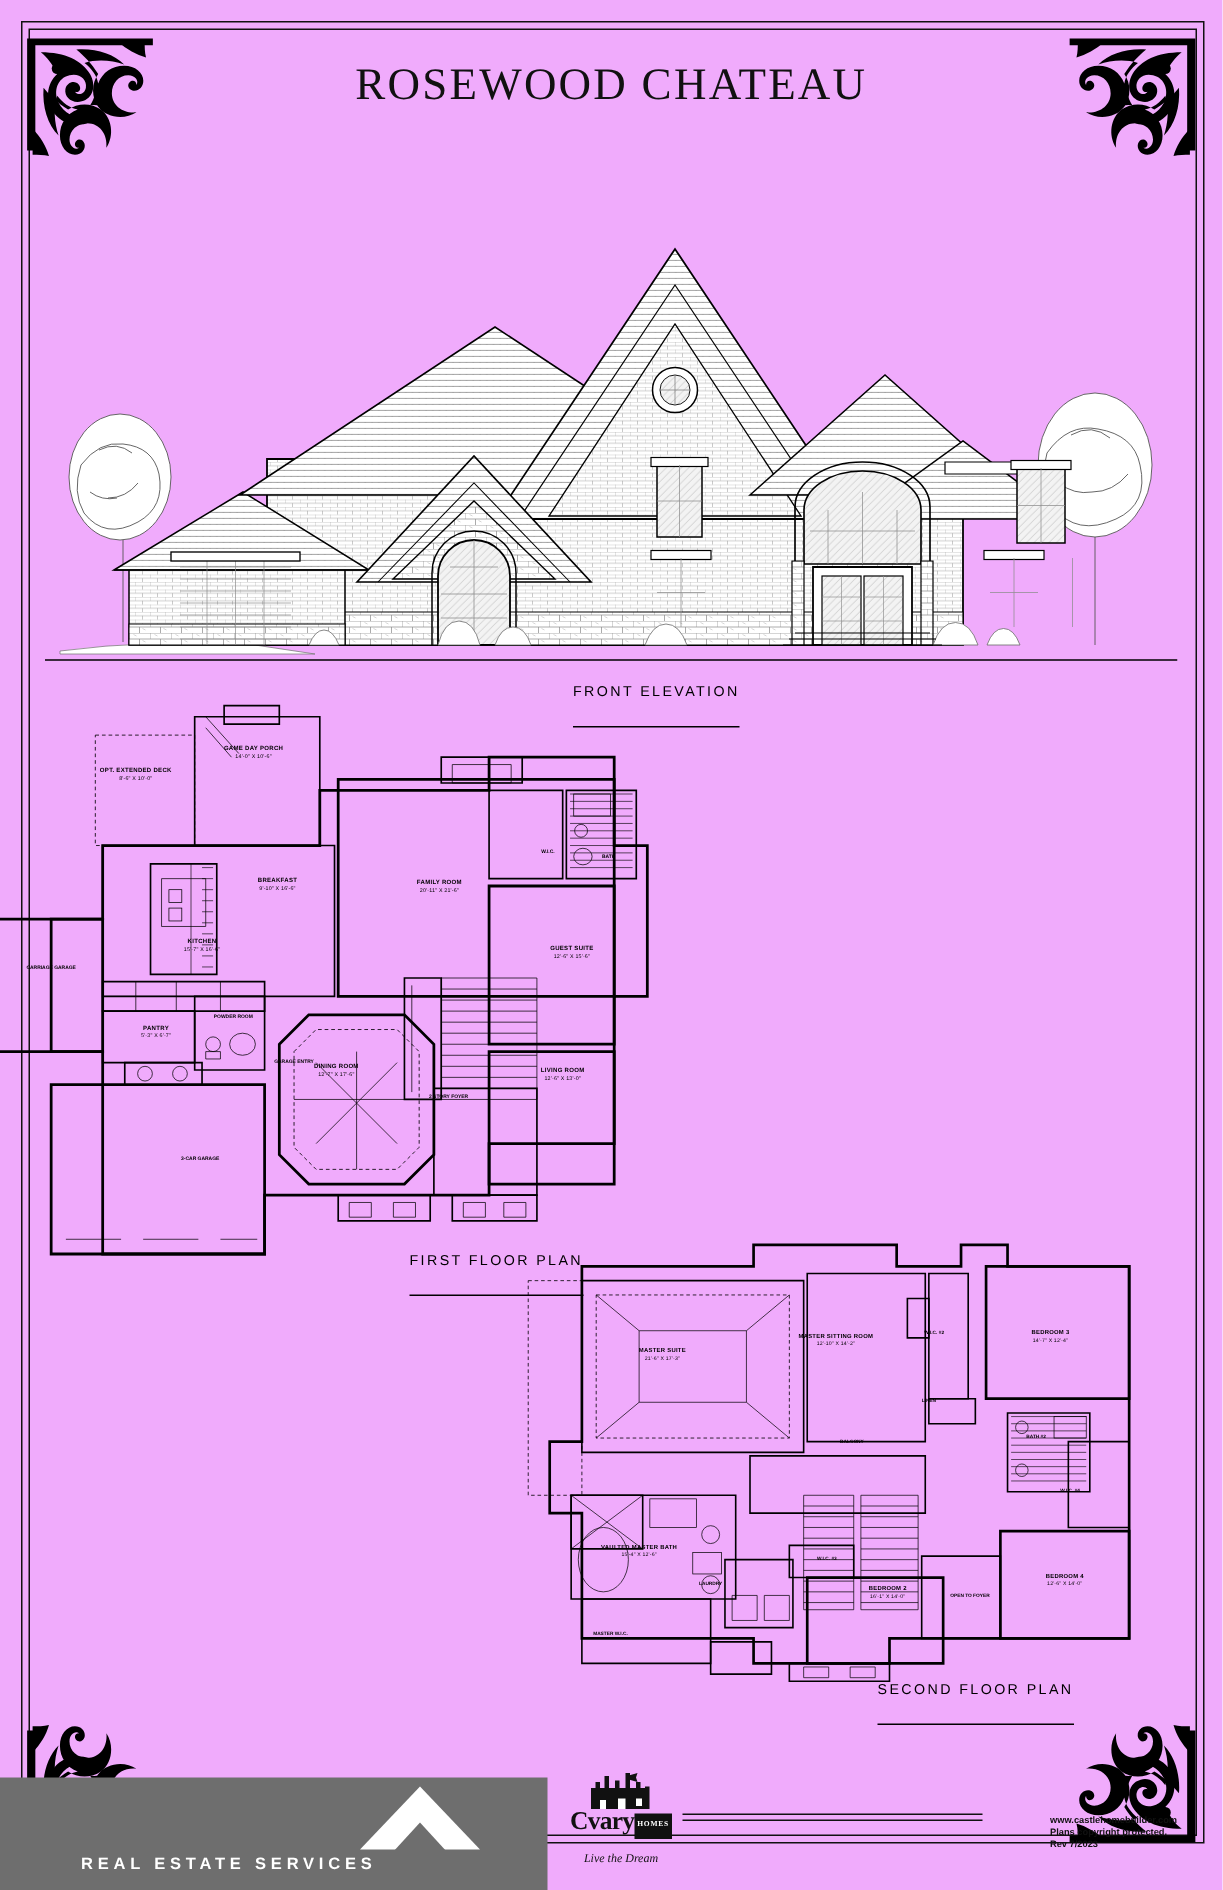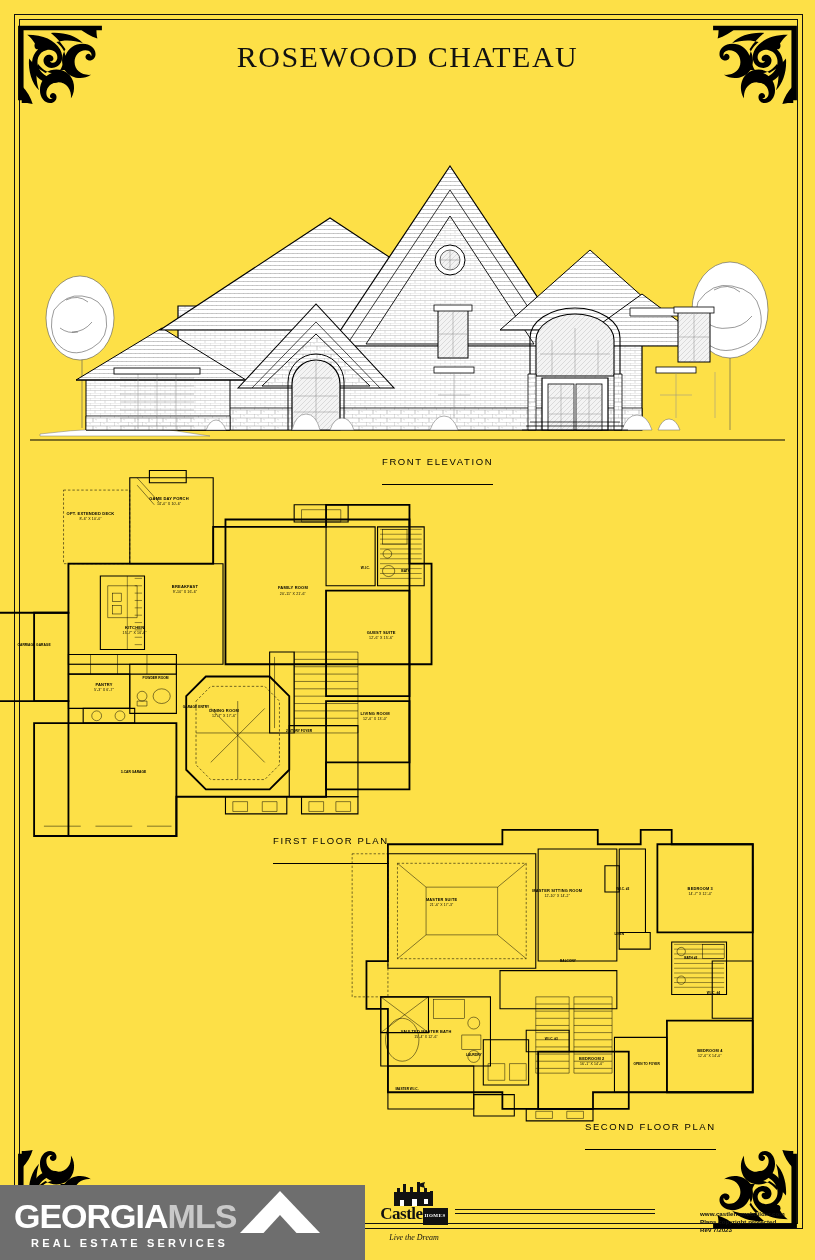--- a/index.html
+++ b/index.html
@@ -1,20 +1,20 @@
 <!DOCTYPE html>
 <html><head>
 <meta charset="utf-8">
 <style>
   html,body{margin:0;padding:0;background:#fff;}
   body{width:815px;height:1260px;position:relative;overflow:hidden;
        font-family:"Liberation Sans",sans-serif;color:#000;}
 
   
-  #sheet{position:absolute;left:0;top:0;width:815px;height:1260px;background:#fde047;}
+  #sheet{position:absolute;left:0;top:0;width:815px;height:1260px;background:#f0abfc;}
   .frame-outer{position:absolute;left:14px;top:14px;width:787px;height:1213px;
                border:1.5px solid #111;}
   .frame-inner{position:absolute;left:19px;top:19px;width:777px;height:1203px;
                border:0.8px solid #111;}
 
   
   .orn{position:absolute;width:92px;height:82px;}
   .orn svg{width:100%;height:100%;display:block;}
   .orn-tl{left:14px;top:22px;}
   .orn-tr{right:14px;top:22px;transform:scaleX(-1);}
@@ -73,21 +73,21 @@
                 margin-top:8px;color:#111;}
   #castle svg{display:block;margin:0 auto;}
 
   
   #gamls{position:absolute;left:0;bottom:0;width:365px;height:75px;
          background:#6e6e6e;color:#fff;}
   #gamls .g1{position:absolute;left:14px;top:14px;font-size:34px;letter-spacing:-1px;
              font-weight:bold;line-height:34px;}
   #gamls .g1 .lt{color:#fff;}
   #gamls .g1 .dk{color:#c9c9c9;}
-  #gamls .g2{position:absolute;left:31px;top:52px;font-size:11px;letter-spacing:3.2px;
+  #gamls .g2{position:absolute;left:54px;top:52px;font-size:11px;letter-spacing:3.2px;
              color:#fff;font-weight:bold;}
   #gamls .roof{position:absolute;left:240px;top:6px;width:0;height:0;
                border-left:40px solid transparent;border-right:40px solid transparent;
                border-bottom:42px solid #fff;}
   #gamls .roofcut{position:absolute;left:258px;top:30px;width:0;height:0;
                border-left:22px solid transparent;border-right:22px solid transparent;
                border-bottom:24px solid #6e6e6e;}
 </style>
 </head>
 <body>
@@ -576,24 +576,23 @@
     <div>Plans copyright protected.</div>
     <div>Rev 7/2023</div>
   </div>
 
   <div id="castle">
     <svg width="52" height="24" viewBox="0 0 52 24">
       <path fill="#111" d="M6,24 V10 h3 V6 h3 v4 h3 V2 h3 v8 h4 V5 h3 v5 h4 V0 h3 v10 h4 V6 h3 v4 h3 V9 h3 v15 Z"></path>
       <path fill="#fff" d="M12,24 v-6 h4 v6 Z M24,24 v-7 h5 v7 Z M36,22 v-5 h4 v5 Z"></path>
       <path fill="#111" d="M30,2 l7,-2 l-1,3 l1,3 l-7,-2 Z"></path>
     </svg>
-    <div class="cname">C<span>astle</span><span class="cbadge">HOMES</span></div>
+    <div class="cname">C<span>vary</span><span class="cbadge">HOMES</span></div>
     <div class="ctag">Live the Dream</div>
   </div>
 
   <div id="gamls">
     <div class="roof"></div>
     <div class="roofcut"></div>
-    <div class="g1"><span class="lt">GEORGIA</span><span class="dk">MLS</span></div>
     <div class="g2">REAL ESTATE SERVICES</div>
   </div>
 
 </div>
 
 </body></html>

